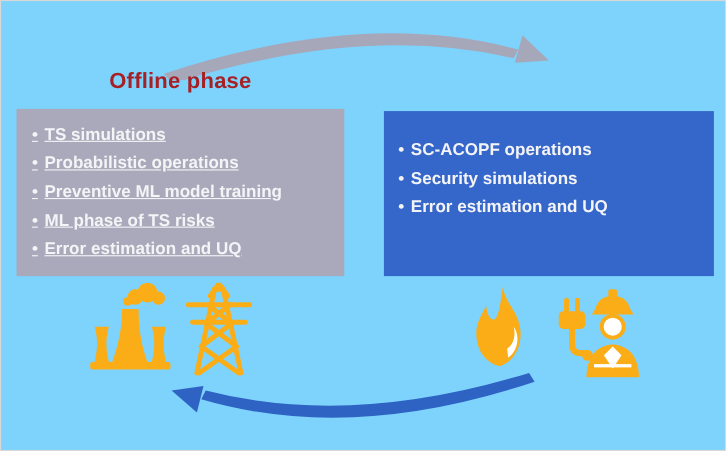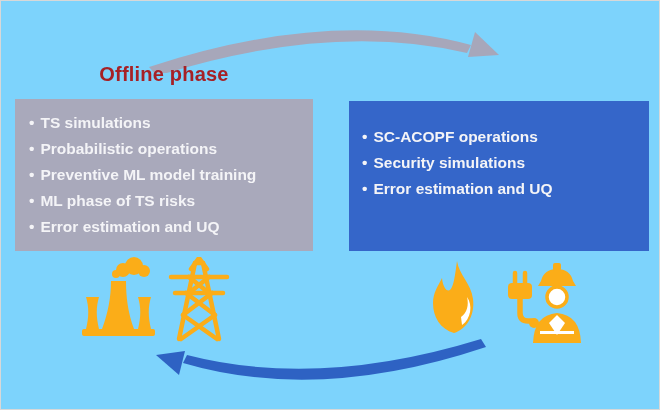--- a/index.html
+++ b/index.html
@@ -10,20 +10,21 @@
   .phase-title{
     position:absolute;text-align:center;font-size:20px;font-weight:600;
     color:#A62126;letter-spacing:.2px;
   }
   .title-offline{left:14px;top:62px;width:298px;}
   .title-realtime{left:348px;top:62px;width:300px;}
   .phase-box{position:absolute;box-sizing:border-box;color:#F4F4F7;}
   .box-offline{
     left:14px;top:98px;width:298px;height:152px;background:#A9A9BB;
     padding:11px 10px 0 14px;
+    text-decoration:underline;
   }
   .box-realtime{
     left:348px;top:100px;width:300px;height:150px;background:#3566C9;
     padding:23px 8px 16px 13px;
   }
   .phase-box ul{list-style:none;margin:0;padding:0;}
   .phase-box li{
     font-size:15.5px;font-weight:600;line-height:26px;white-space:nowrap;
   }
   .phase-box li::before{content:"\2022";margin-right:6px;}

